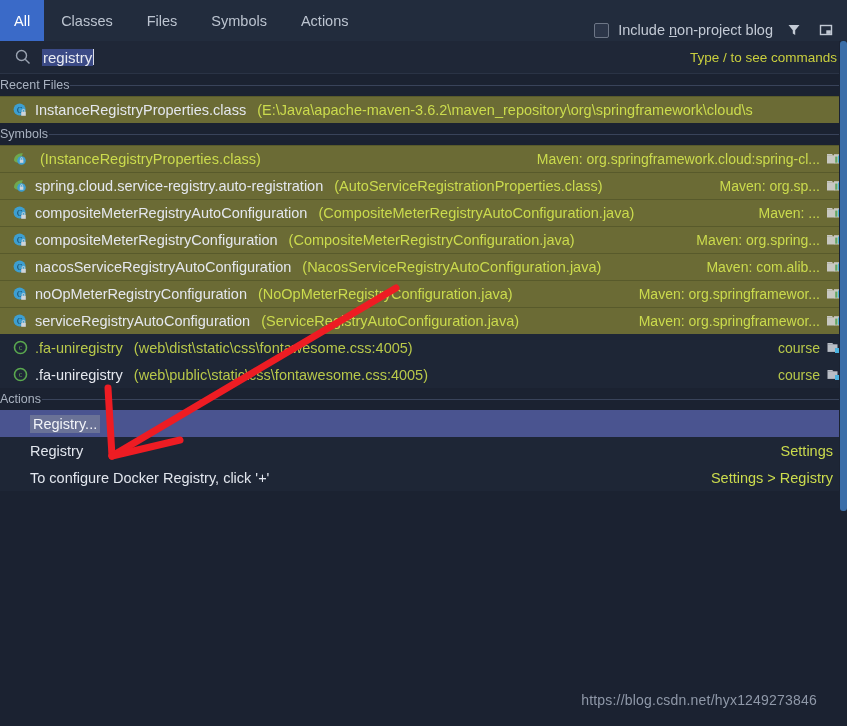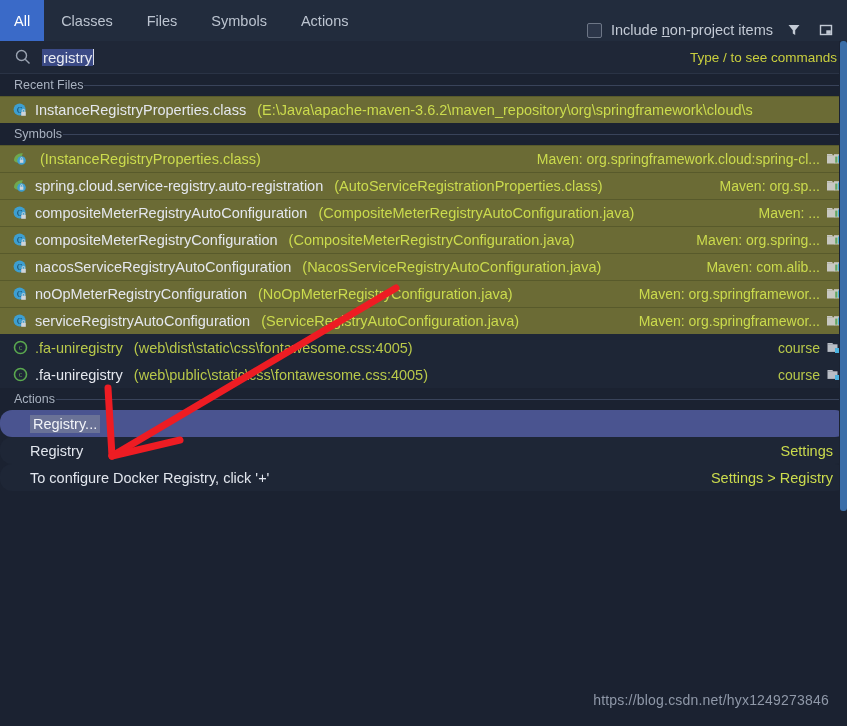--- a/index.html
+++ b/index.html
@@ -116,21 +116,20 @@
     flex: 1 1 auto;
     position: relative;
     background: #1b2231;
     overflow: hidden;
   }
 
   .section-head {
     height: 22px;
     display: flex;
     align-items: center;
-    padding-left: 14px;
     gap: 1px;
     background: #1b2231;
   }
   .section-head .sh-label {
     font-size: 12.5px;
     color: #a9b2c0;
     white-space: nowrap;
   }
   .section-head .sh-line {
     flex: 1 1 auto;
@@ -177,41 +176,41 @@
     color: #cbdb4d;
     display: flex;
     align-items: flex-end;
     gap: 6px;
     padding-left: 8px;
     flex: 0 0 auto;
   }
   .row.dark .r-right { color: #b8c84a; }
 
   
-  .row.action { padding-left: 30px; border-radius: 12px; }
+  .row.action { padding-left: 30px; }
   .row.action .a-label {
     font-size: 14.5px;
     color: #e2e6ee;
   }
   .row.action.sel .a-label {
     background: #6a7296;
     padding: 1px 3px;
     color: #f2f4f8;
   }
   .row.action .a-right {
     margin-left: auto;
     font-size: 14.5px;
     color: #cbdb4d;
     padding-right: 10px;
   }
 
   
   .watermark {
     position: absolute;
-    right: 18px;
+    right: 30px;
     bottom: 18px;
     font-size: 14px;
     color: #8f98a8;
     letter-spacing: 0.2px;
   }
 
   
   .scrollbar {
     position: absolute;
     right: 0; top: 41px;
@@ -253,21 +252,21 @@
     <div class="tab">
         <span>Symbols</span>
       </div>
     <div class="tab">
         <span>Actions</span>
       </div>
 
     <div class="tabbar-right">
       <div class="chk-wrap">
         <div class="checkbox"></div>
-        <div class="chk-label"><span>Include </span><u>n</u><span>on-project items</span></div>
+        <div class="chk-label"><span>Include </span><u>n</u><span>on-project blog</span></div>
       </div>
 
       <div class="tb-icon">
         <svg width="16" height="16" viewBox="0 0 16 16">
           <path d="M2.5 3 H13.5 L9.2 8.2 V13 L6.8 11.4 V8.2 Z" fill="#c3cad5"></path>
         </svg>
       </div>
 
       <div class="tb-icon">
         <svg width="16" height="16" viewBox="0 0 16 16">

